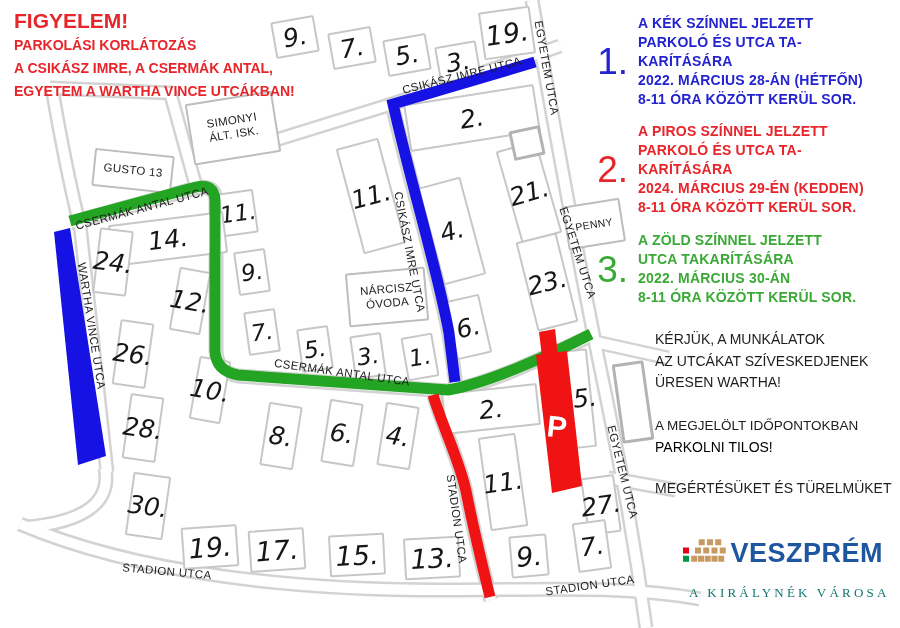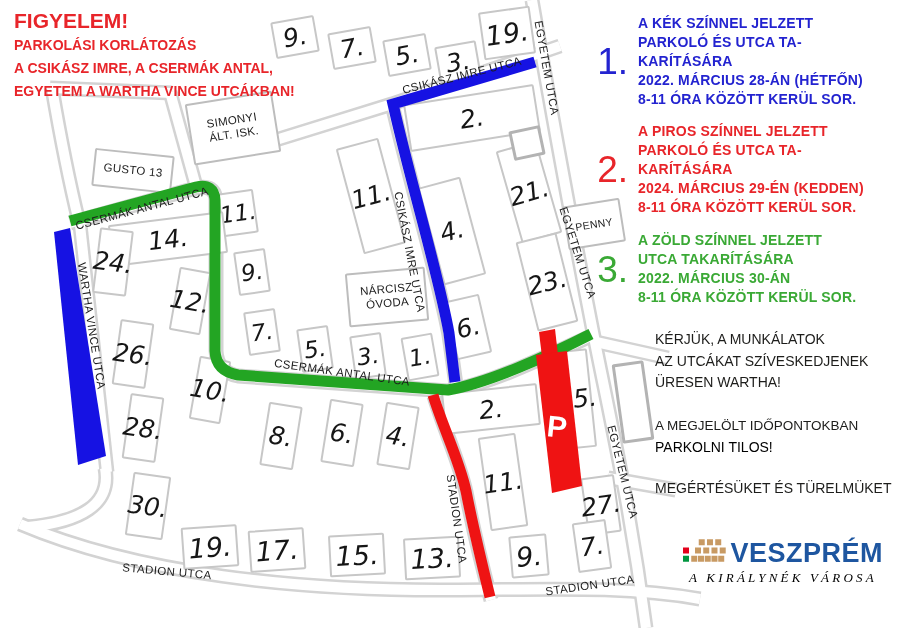--- a/index.html
+++ b/index.html
@@ -39,22 +39,22 @@
   .sched.c-green{color:#3aa935;}
   
   .note{position:absolute;left:655px;color:#1d1d1b;font-weight:400;font-size:14px;
        line-height:21.5px;white-space:nowrap;}
   .note .hl{color:#000000;}
   
   .logo{position:absolute;left:683px;top:531px;width:200px;}
   .logo-row{display:flex;align-items:flex-end;}
   .logo-name{font-size:27px;font-weight:800;color:#1e56a0;letter-spacing:.5px;
        line-height:1;margin-left:4px;margin-top:3px;}
-  .logo-tagline{font-family:"Liberation Serif",serif;font-size:13px;color:#000000;
-       letter-spacing:3.2px;margin-top:3px;margin-left:6px;white-space:nowrap;font-style:italic;}
+  .logo-tagline{font-family:"Liberation Serif",serif;font-size:13px;color:#0f766e;
+       letter-spacing:3.2px;margin-top:18px;margin-left:6px;white-space:nowrap;}
 </style>
 </head>
 <body>
 
 <div class="page">
 
   <svg class="mapsvg" width="900" height="628" viewBox="0 0 900 628">
     <g fill="none" stroke="#d3d3d3" stroke-width="15" stroke-linejoin="round">
       <path d="M560,46 L392,104 L250,148"></path>
       <path d="M170,92 L197,190"></path>

